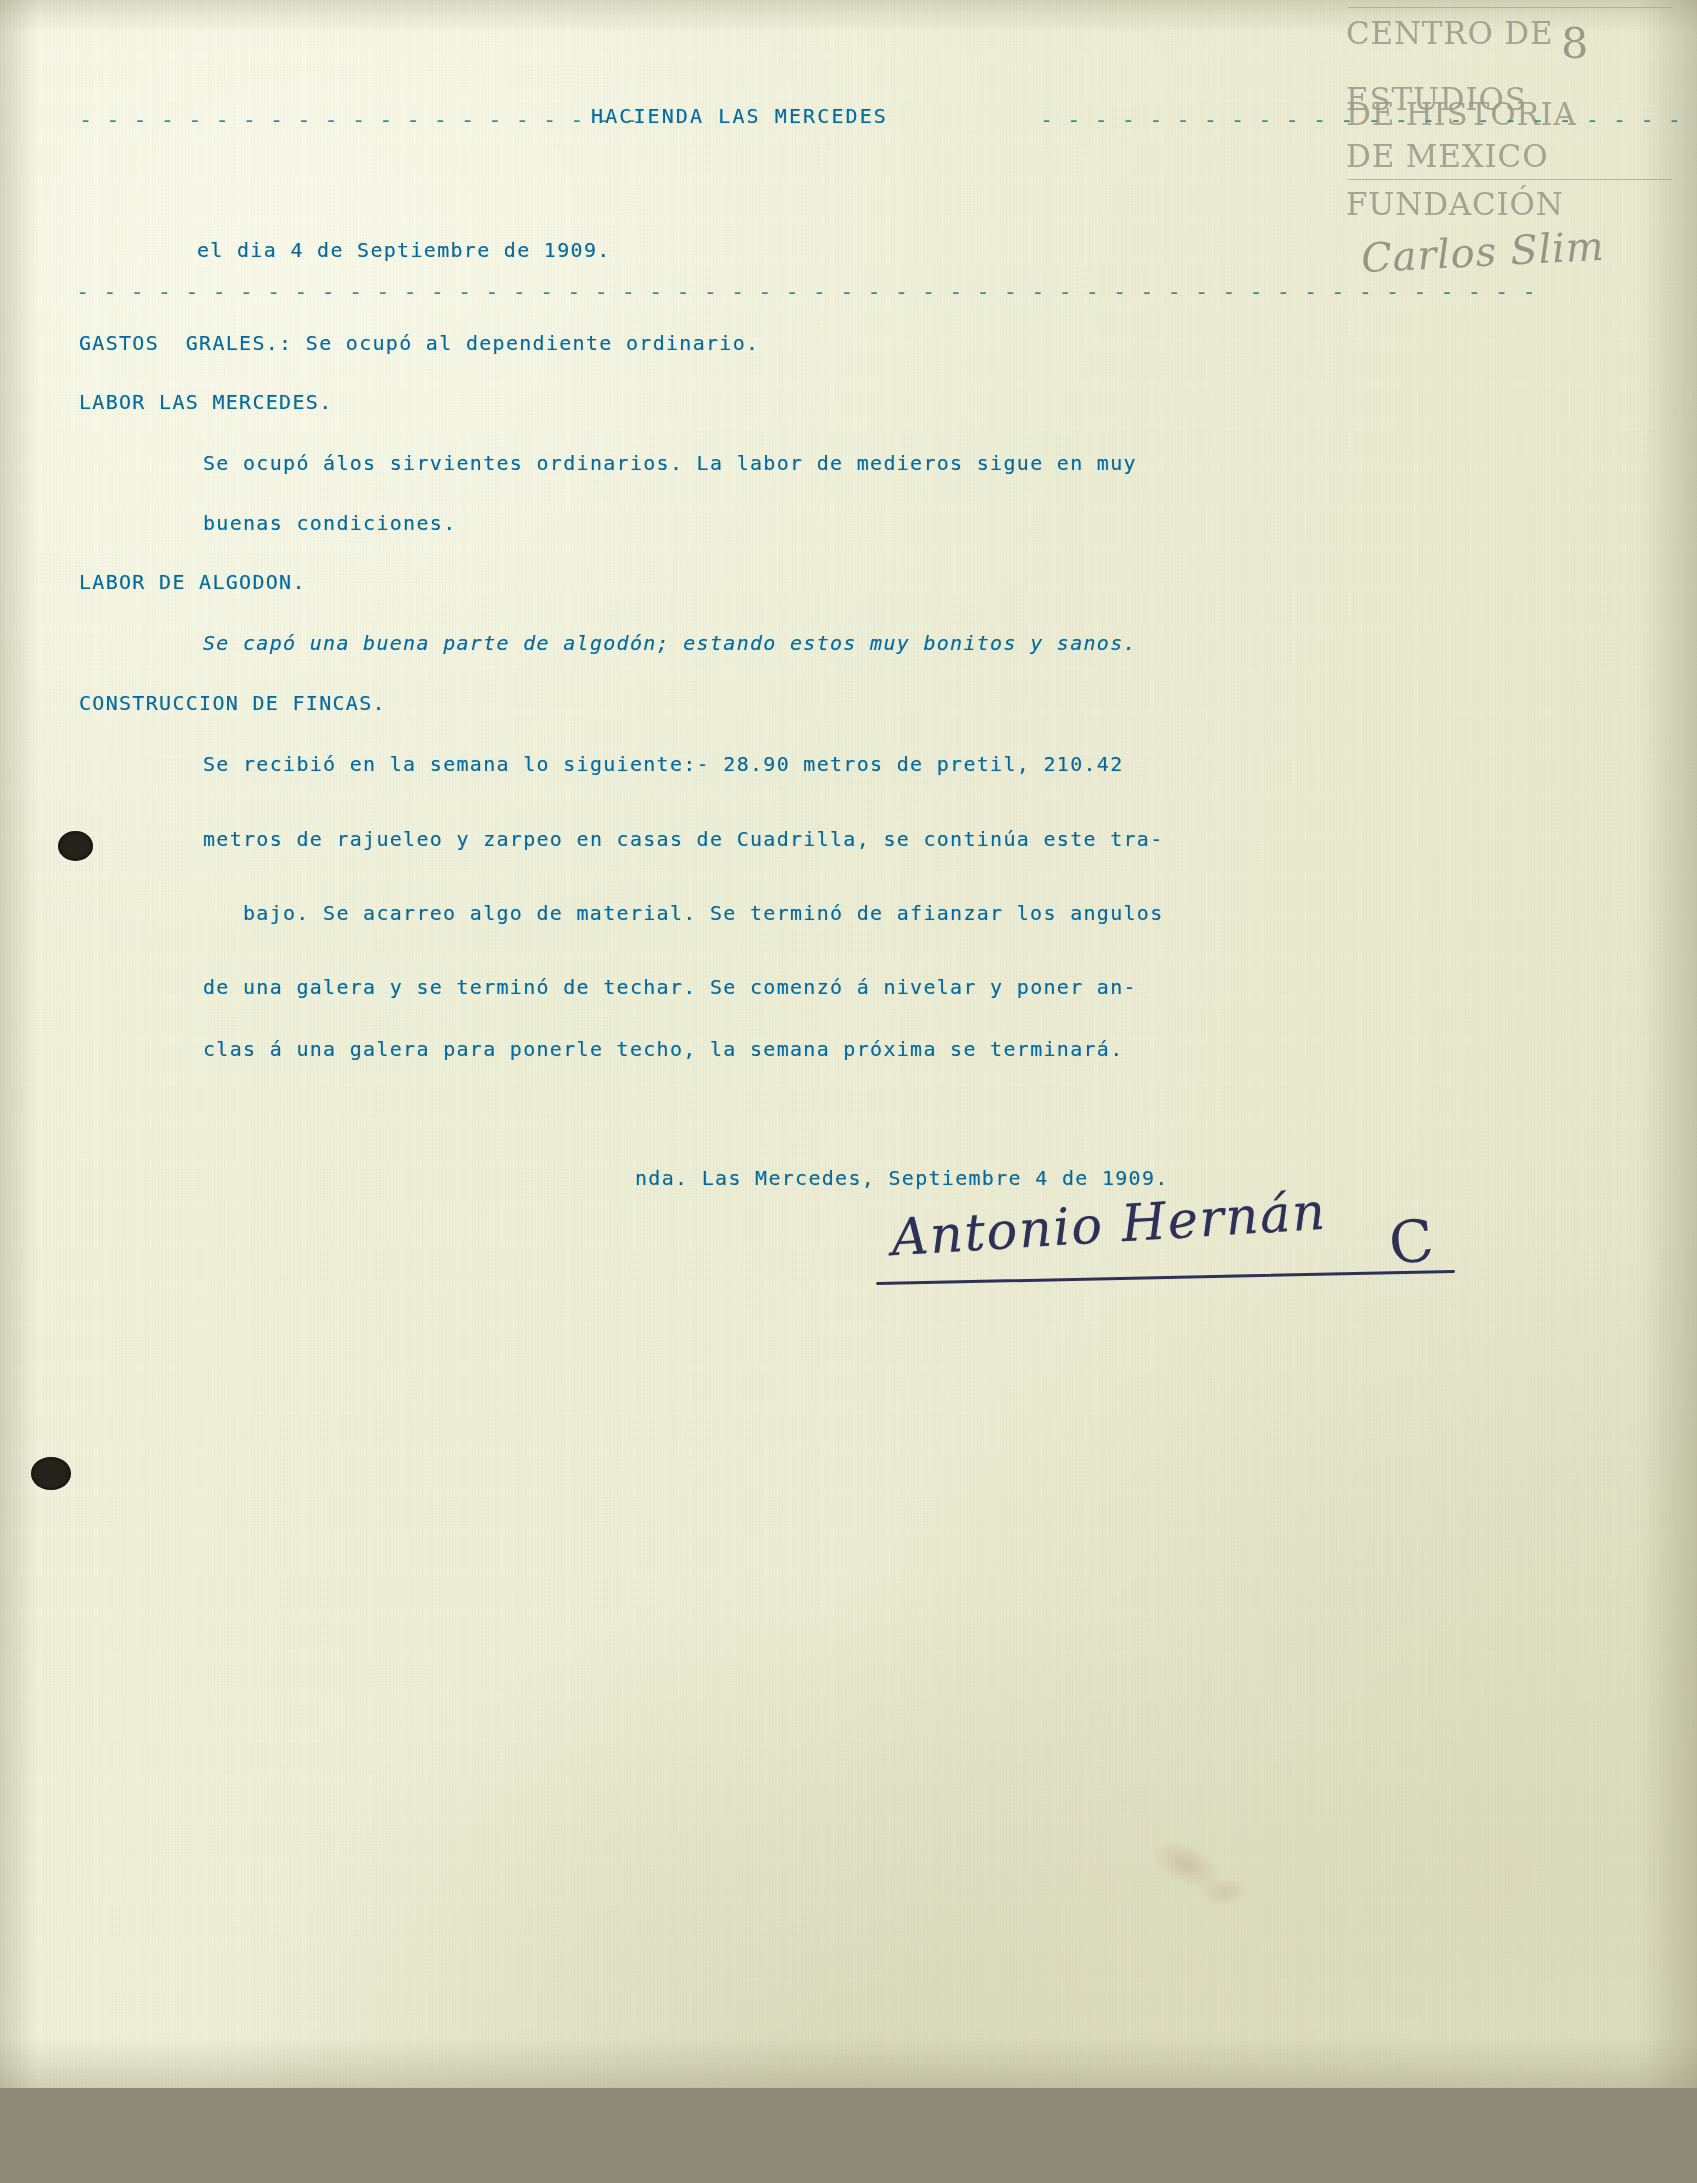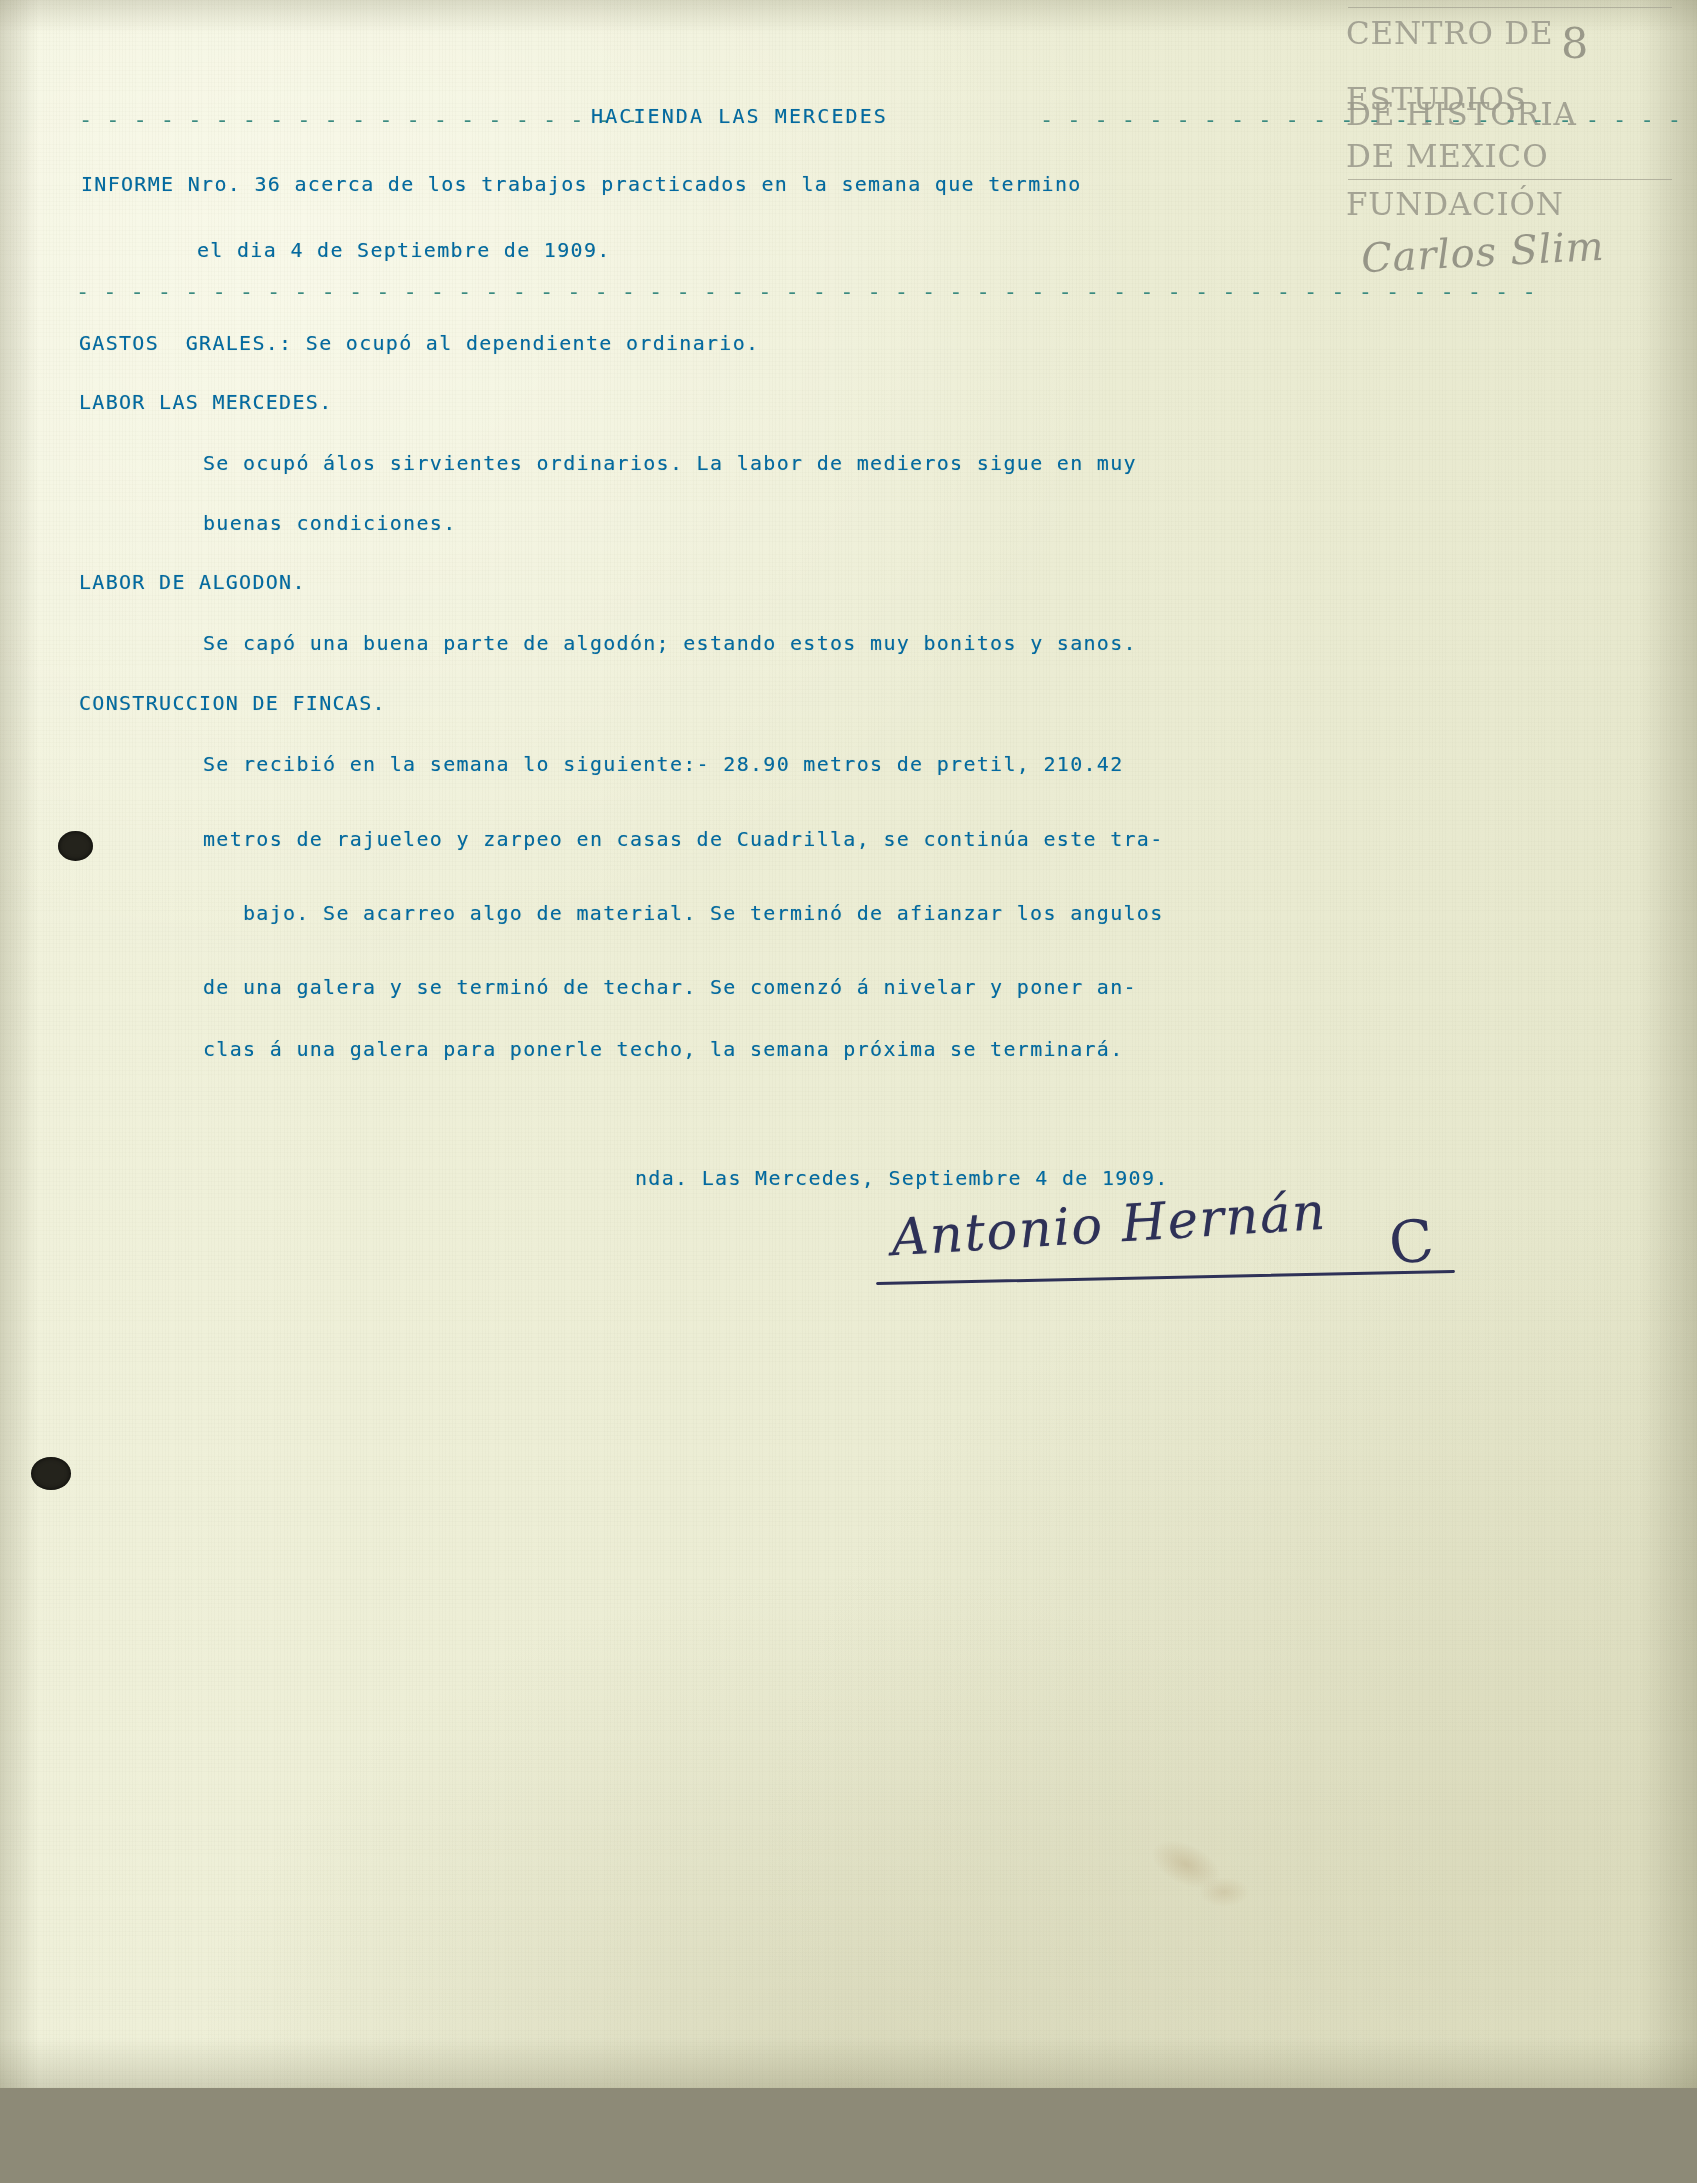--- a/index.html
+++ b/index.html
@@ -209,33 +209,32 @@
     <div class="stamp-line" style="top:131px;">DE MEXICO</div>
     <div class="stamp-sep" style="top:172px;"></div>
     <div class="stamp-line" style="top:179px;">FUNDACIÓN</div>
     <div class="stamp-sig">Carlos Slim</div>
   </div>
 
   <div class="dash-rule" style="left:79px; top:107px;">- - - - - - - - - - - - - - - - - - - - -</div>
   <div class="typed" style="left:591px; top:104px; letter-spacing:2.1px;">HACIENDA LAS MERCEDES</div>
   <div class="dash-rule" style="left:1040px; top:107px;">- - - - - - - - - - - - - - - - - - - - - - - - - -</div>
 
-  <div class="typed" style="left:81px; top:172px;">INFORME Nro. 36 acerca de los trabajos practicados en la semana que termino</div>
   <div class="typed" style="left:197px; top:238px;">el dia 4 de Septiembre de 1909.</div>
 
   <div class="dash-rule" style="left:76px; top:279px;">- - - - - - - - - - - - - - - - - - - - - - - - - - - - - - - - - - - - - - - - - - - - - - - - - - - - - -</div>
 
   <div class="typed" style="left:79px; top:331px;">GASTOS  GRALES.: Se ocupó al dependiente ordinario.</div>
 
   <div class="typed" style="left:79px; top:390px;">LABOR LAS MERCEDES.</div>
   <div class="typed" style="left:203px; top:451px;">Se ocupó álos sirvientes ordinarios. La labor de medieros sigue en muy</div>
   <div class="typed" style="left:203px; top:511px;">buenas condiciones.</div>
 
   <div class="typed" style="left:79px; top:570px;">LABOR DE ALGODON.</div>
-  <div class="typed" style="left:203px; top:631px;">Se capó una buena parte de algodón; estando estos muy bonitos y sanos.</div>
+  <div class="typed" style="left:203px; top:631px;font-style:italic;">Se capó una buena parte de algodón; estando estos muy bonitos y sanos.</div>
 
   <div class="typed" style="left:79px; top:691px;">CONSTRUCCION DE FINCAS.</div>
   <div class="typed" style="left:203px; top:752px;">Se recibió en la semana lo siguiente:- 28.90 metros de pretil, 210.42</div>
   <div class="typed" style="left:203px; top:827px;">metros de rajueleo y zarpeo en casas de Cuadrilla, se continúa este tra-</div>
   <div class="typed" style="left:203px; top:901px;margin-left:40px;">bajo. Se acarreo algo de material. Se terminó de afianzar los angulos</div>
   <div class="typed" style="left:203px; top:975px;">de una galera y se terminó de techar. Se comenzó á nivelar y poner an-</div>
   <div class="typed" style="left:203px; top:1037px;">clas á una galera para ponerle techo, la semana próxima se terminará.</div>
 
 
   <div class="typed" style="left:635px; top:1166px;">nda. Las Mercedes, Septiembre 4 de 1909.</div>

